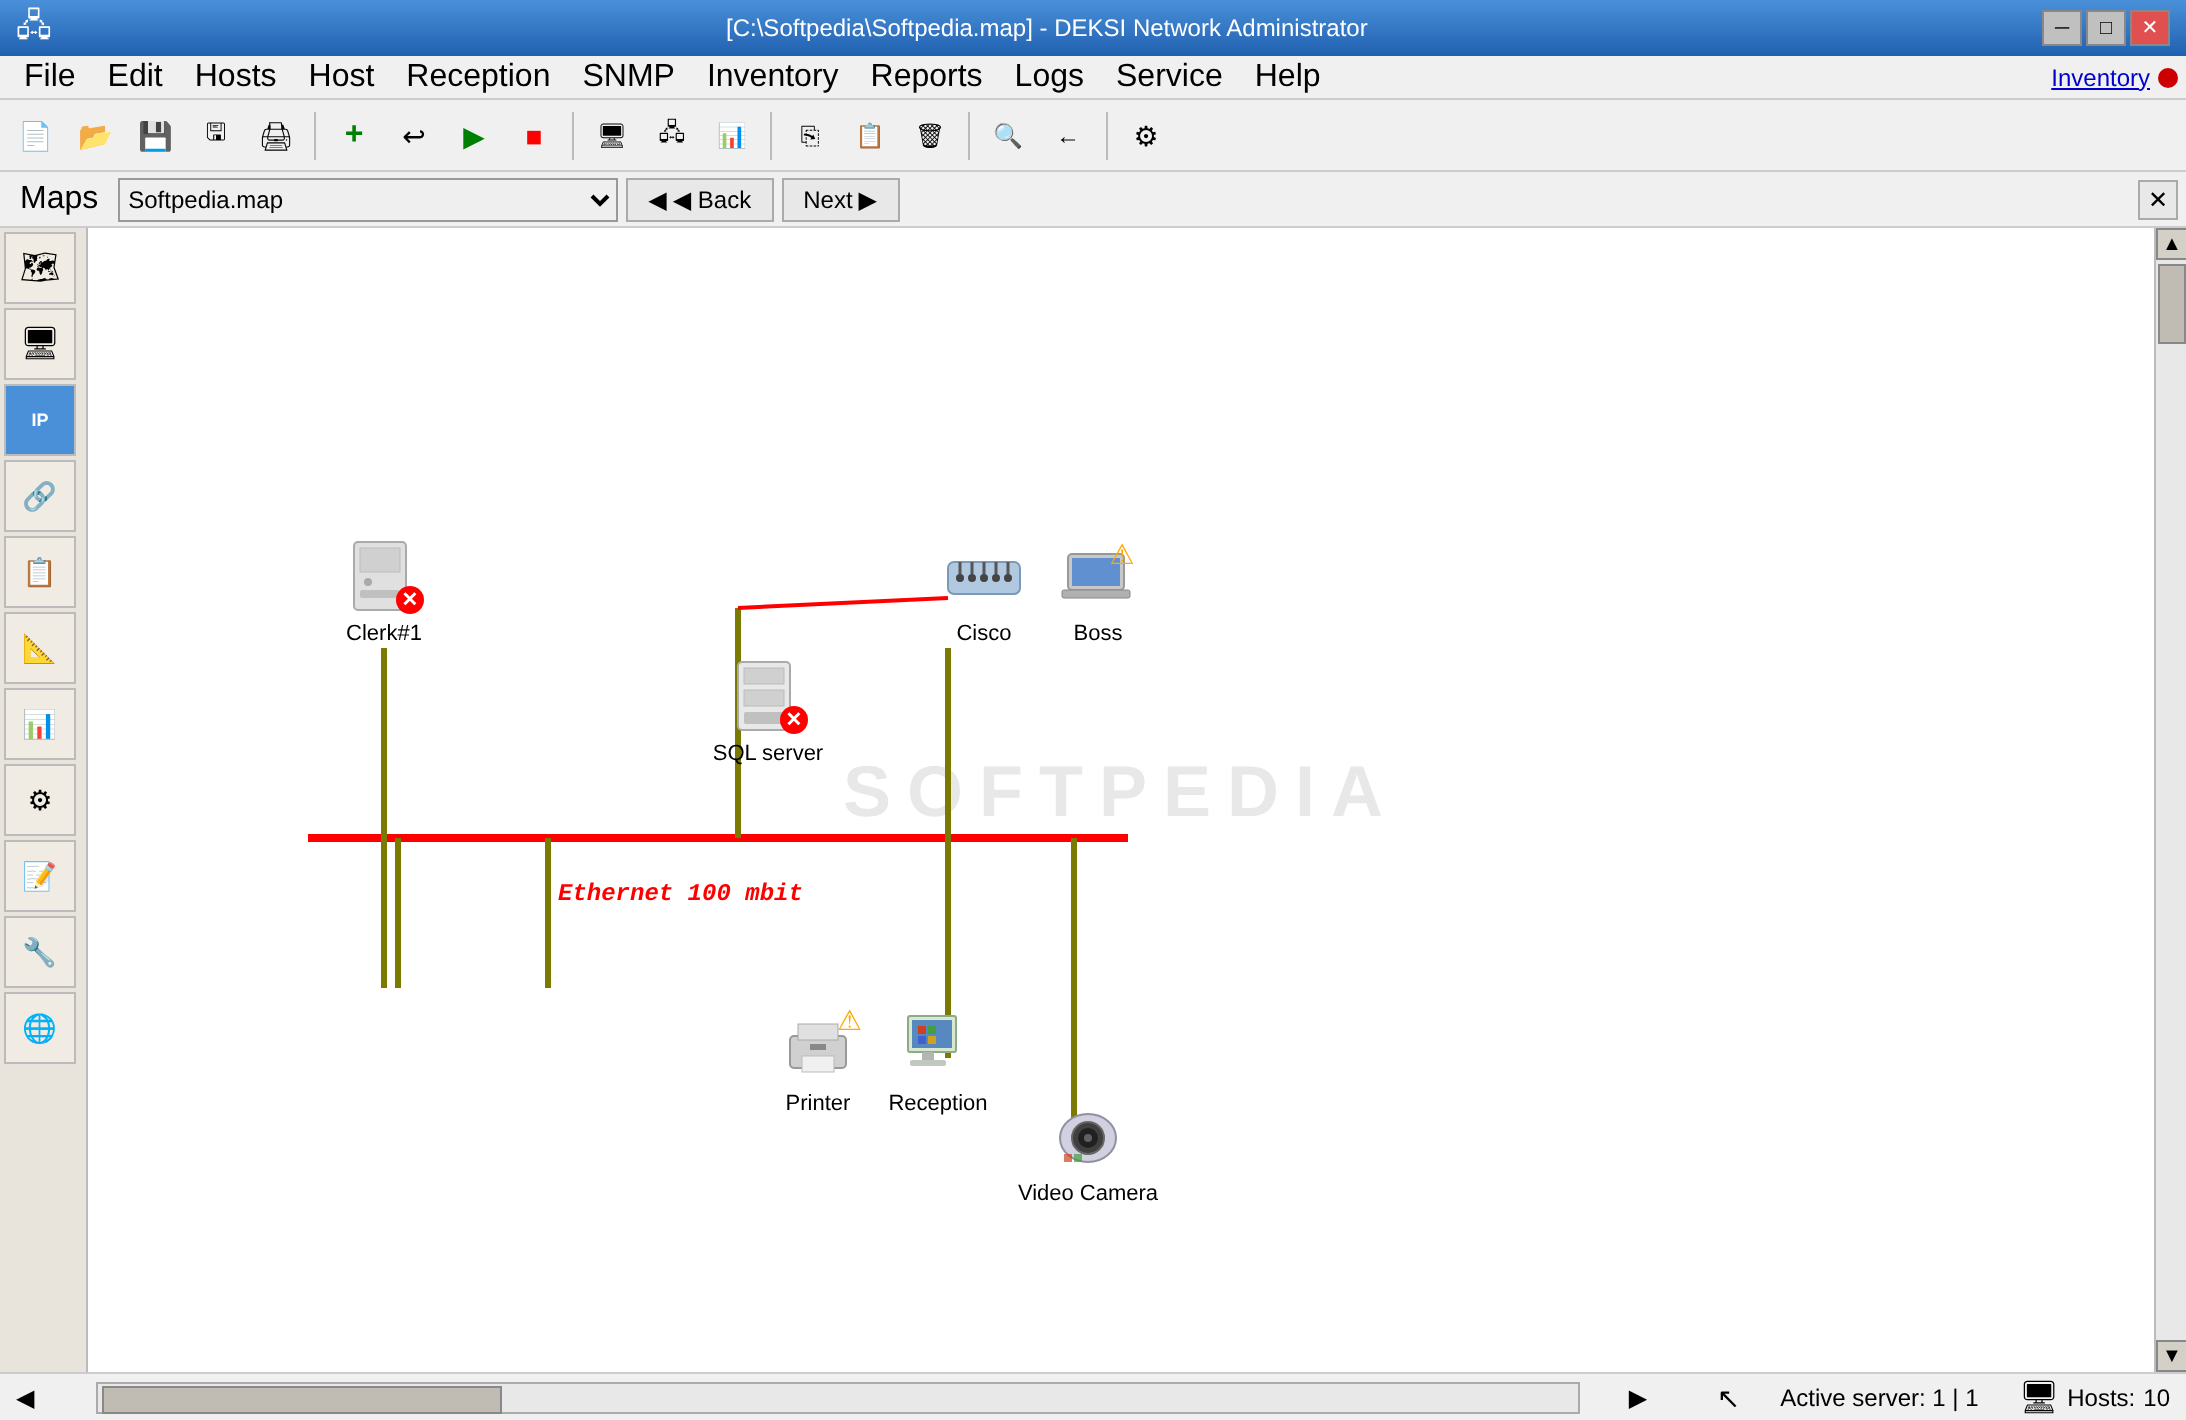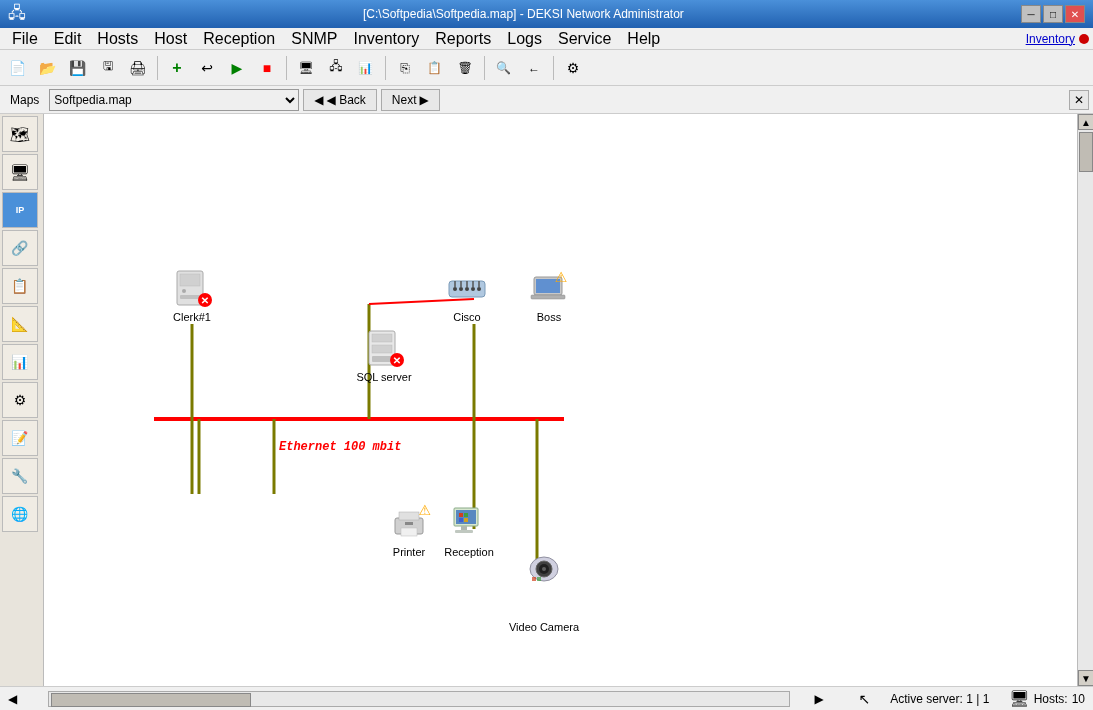--- a/index.html
+++ b/index.html
@@ -70,21 +70,21 @@
     
     #mapsbar {
       background: #f0f0f0;
       height: 28px;
       display: flex;
       align-items: center;
       border-bottom: 1px solid #ccc;
       padding: 0 4px;
       gap: 4px;
     }
-    #mapsbar .maps-label { font-size: 12px; padding: 0 6px; }
+    #mapsbar .maps-label { font-size: 16px; padding: 0 6px; }
     #mapsbar select {
       height: 22px; font-size: 12px; min-width: 250px; border: 1px solid #999;
     }
     #mapsbar .nav-btn {
       height: 22px; padding: 0 10px; font-size: 12px; background: #e8e8e8;
       border: 1px solid #aaa; cursor: pointer; display: flex; align-items: center; gap: 3px;
     }
     #mapsbar .close-btn {
       margin-left: auto; width: 20px; height: 20px; background: #e8e8e8;
       border: 1px solid #aaa; cursor: pointer; font-size: 12px;
@@ -311,20 +311,21 @@
     <div class="side-btn" style="font-size:14px;">📋</div>
     <div class="side-btn" style="font-size:14px;">📐</div>
     <div class="side-btn" style="font-size:14px;">📊</div>
     <div class="side-btn" style="font-size:14px;">⚙</div>
     <div class="side-btn" style="font-size:14px;">📝</div>
     <div class="side-btn" style="font-size:14px;">🔧</div>
     <div class="side-btn" style="font-size:14px;">🌐</div>
   </div>
 
   <div id="canvas-area">
+    <div id="watermark">SOFTPEDIA</div>
 
     <svg id="network-svg">
 
       <line x1="110" y1="305" x2="520" y2="305" stroke="red" stroke-width="4"></line>
 
       <line x1="148" y1="210" x2="148" y2="305" stroke="#7a7a00" stroke-width="3"></line>
 
       <line x1="148" y1="305" x2="148" y2="380" stroke="#7a7a00" stroke-width="3"></line>
 
       <line x1="325" y1="190" x2="325" y2="305" stroke="#7a7a00" stroke-width="3"></line>
@@ -354,21 +355,21 @@
           <rect x="8" y="5" width="20" height="12" fill="#d0d0d0" stroke="#bbb" stroke-width="0.5"></rect>
           <circle cx="12" cy="22" r="2" fill="#aaa"></circle>
           <rect x="8" y="26" width="20" height="4" fill="#c0c0c0" rx="1"></rect>
         </svg>
         <div class="status-error">✕</div>
       </div>
       <div class="node-label">Clerk#1</div>
     </div>
 
 
-    <div class="node" style="left:388px;top:155px;">
+    <div class="node" style="left:413px;top:155px;">
       <div class="node-icon">
         <svg width="40" height="32" viewBox="0 0 40 32">
 
           <rect x="2" y="8" width="36" height="16" rx="3" fill="#b0c8e0" stroke="#7a9ab8" stroke-width="1"></rect>
           <circle cx="8" cy="16" r="2" fill="#444"></circle>
           <circle cx="14" cy="16" r="2" fill="#444"></circle>
           <circle cx="20" cy="16" r="2" fill="#444"></circle>
           <circle cx="26" cy="16" r="2" fill="#444"></circle>
           <circle cx="32" cy="16" r="2" fill="#444"></circle>
           <line x1="8" y1="14" x2="8" y2="8" stroke="#555" stroke-width="1.5"></line>
@@ -433,21 +434,21 @@
           <rect x="6" y="24" width="18" height="3" rx="1" fill="#c0c8c0"></rect>
           <rect x="10" y="7" width="4" height="4" fill="#d04020"></rect>
           <rect x="15" y="7" width="4" height="4" fill="#40a040"></rect>
           <rect x="10" y="12" width="4" height="4" fill="#4060d0"></rect>
           <rect x="15" y="12" width="4" height="4" fill="#d0a020"></rect>
         </svg>
       </div>
       <div class="node-label">Reception</div>
     </div>
 
-    <div class="node" style="left:460px;top:435px;width:80px;gap:30px;">
+    <div class="node" style="left:460px;top:435px;width:80px;">
       <div class="node-icon">
         <svg width="40" height="32" viewBox="0 0 40 32">
 
           <ellipse cx="20" cy="16" rx="14" ry="12" fill="#d0d0e0" stroke="#9090a0" stroke-width="1"></ellipse>
           <circle cx="20" cy="16" r="8" fill="#404040" stroke="#666" stroke-width="1"></circle>
           <circle cx="20" cy="16" r="5" fill="#202020"></circle>
           <circle cx="20" cy="16" r="2" fill="#606060"></circle>
 
           <rect x="8" y="24" width="4" height="4" fill="#d04020" opacity="0.7"></rect>
           <rect x="13" y="24" width="4" height="4" fill="#40a040" opacity="0.7"></rect>

